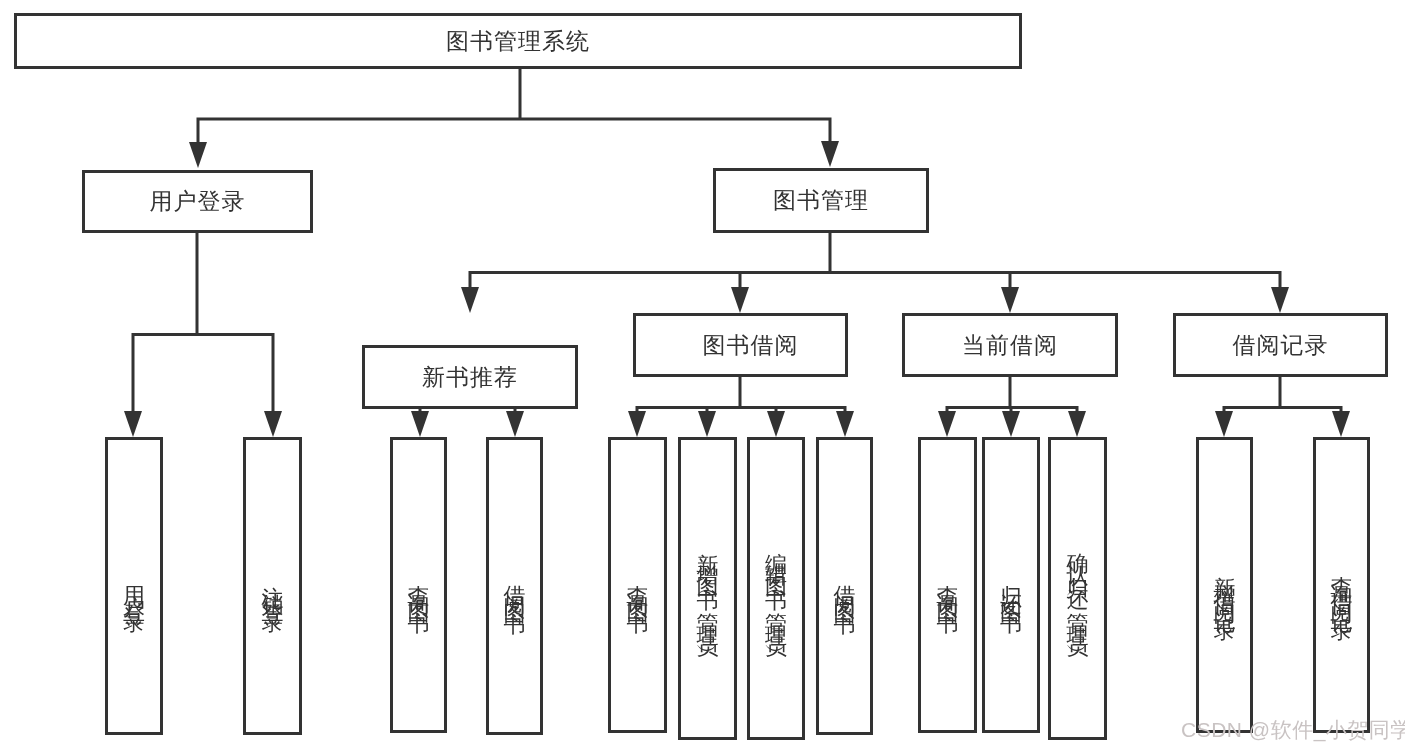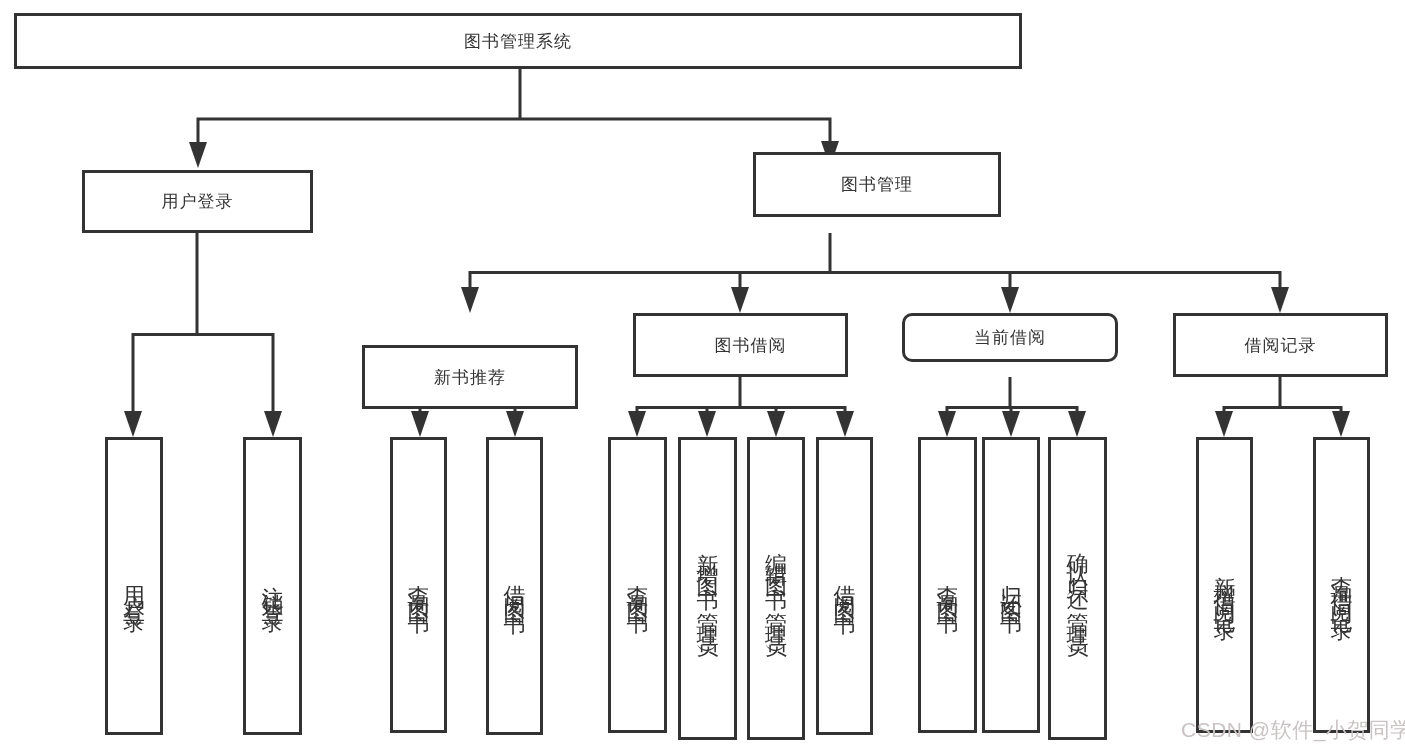--- a/index.html
+++ b/index.html
@@ -21,21 +21,21 @@
   .edge { stroke: #333333; stroke-width: 3; fill: none; }
   .arrow { fill: #333333; stroke: none; }
   .hbox {
     position: absolute;
     box-sizing: border-box;
     border: 3px solid #333333;
     background: #ffffff;
     display: flex;
     align-items: center;
     justify-content: center;
-    font-size: 17px;
+    font-size: 23px;
     letter-spacing: 1px;
     z-index: 2;
   }
   .vbox {
     position: absolute;
     box-sizing: border-box;
     border: 3px solid #333333;
     background: #ffffff;
     display: flex;
     align-items: center;
@@ -102,31 +102,31 @@
     <polygon class="arrow" points="1332,411 1350,411 1341,437"></polygon>
   </svg>
 
   <div class="hbox" style="left:14px; top:13px; width:1008px; height:56px;">
     <span>图书管理系统</span>
   </div>
 
   <div class="hbox" style="left:82px; top:170px; width:231px; height:63px;">
     <span>用户登录</span>
   </div>
-  <div class="hbox" style="left:713px; top:152px; width:248px; height:65px;margin-left:40px;">
+  <div class="hbox" style="left:713px; top:168px; width:216px; height:65px;">
     <span>图书管理</span>
   </div>
 
   <div class="hbox" style="left:362px; top:313px; width:216px; height:64px;margin-top:32px;">
     <span>新书推荐</span>
   </div>
   <div class="hbox" style="left:633px; top:313px; width:215px; height:64px;padding-left:20px;">
     <span>图书借阅</span>
   </div>
-  <div class="hbox" style="left:902px; top:313px; width:216px; height:49px;border-radius:10px;">
+  <div class="hbox" style="left:902px; top:313px; width:216px; height:64px;">
     <span>当前借阅</span>
   </div>
   <div class="hbox" style="left:1173px; top:313px; width:215px; height:64px;">
     <span>借阅记录</span>
   </div>
 
   <div class="vbox" style="left:105px; top:437px; width:58px; height:298px;">
     <span>用户登录</span>
   </div>
   <div class="vbox" style="left:243px; top:437px; width:59px; height:298px;">

